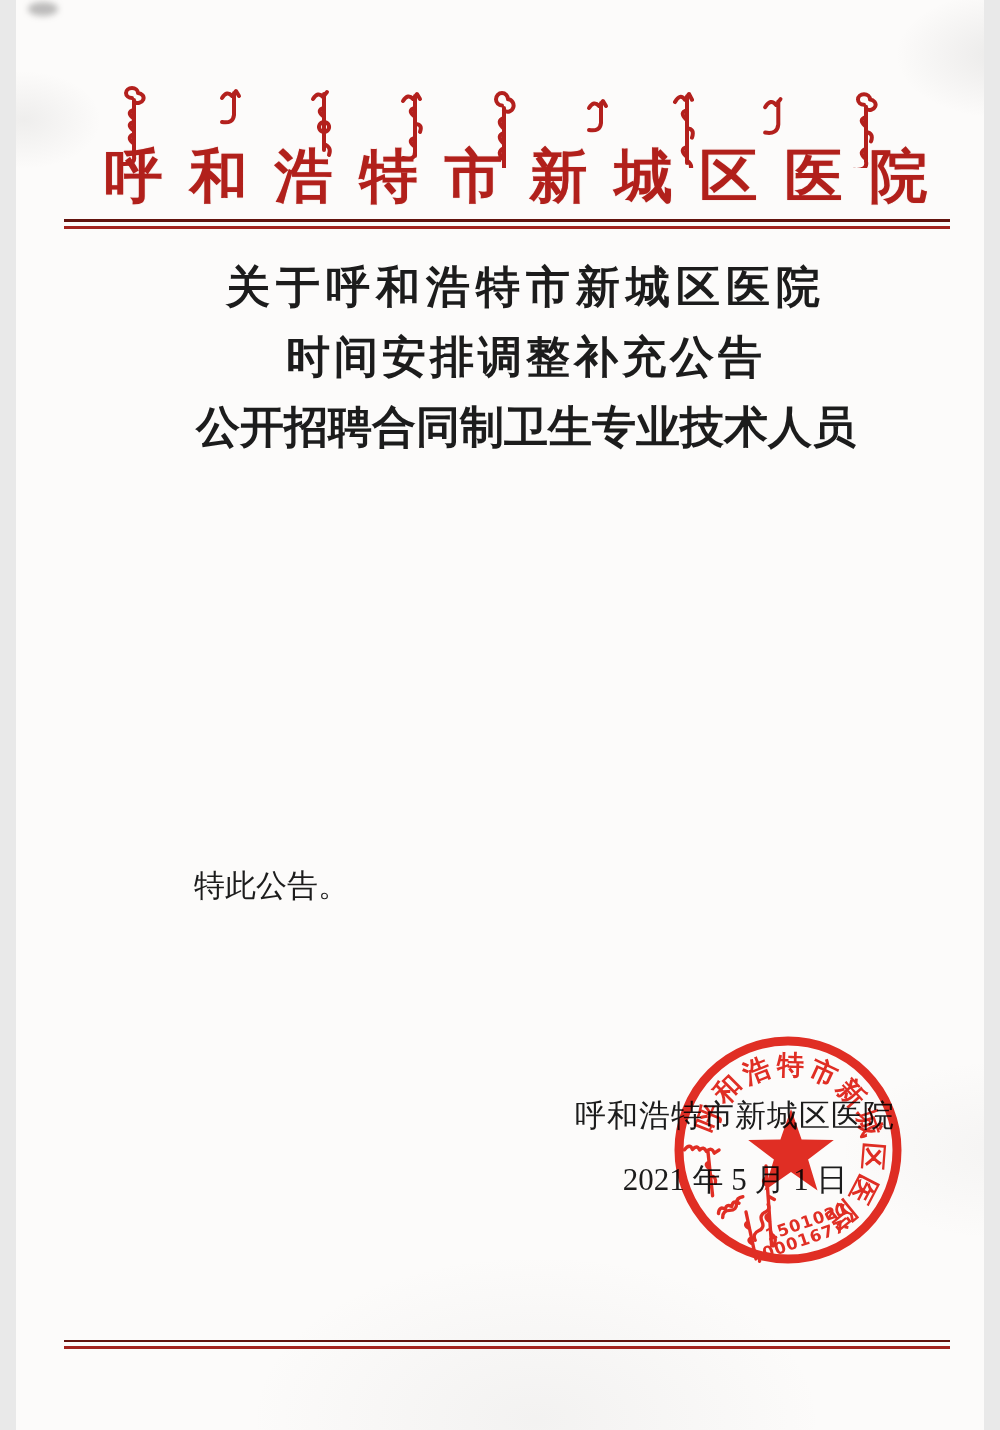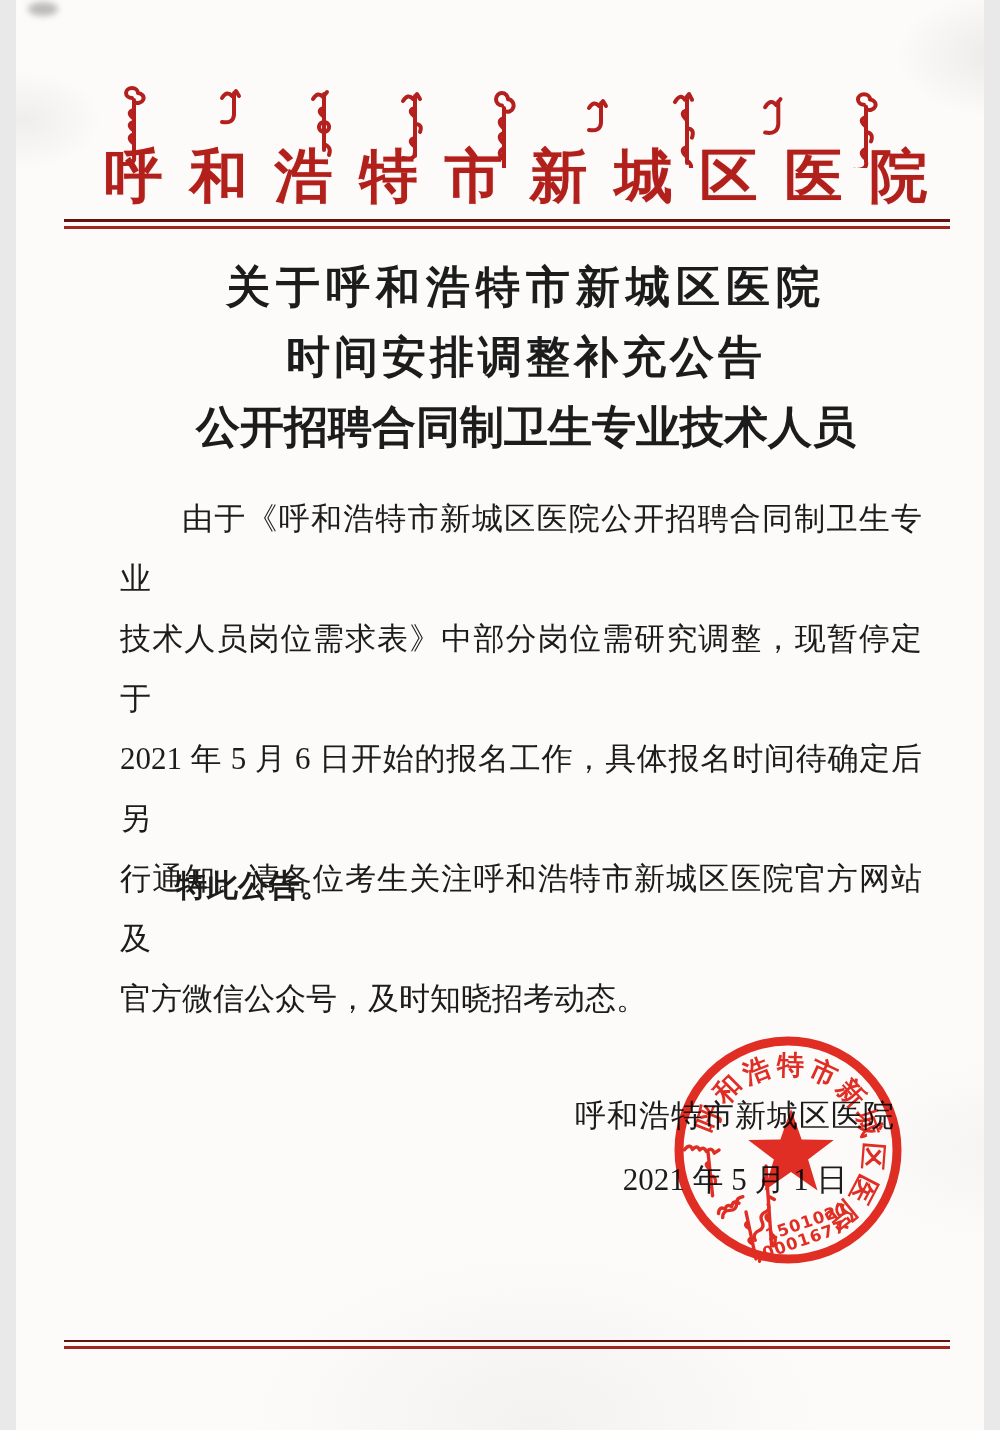--- a/index.html
+++ b/index.html
@@ -49,22 +49,22 @@
   .body-text{position:absolute;left:104px;top:489px;width:802px;font-size:31px;}
   .body-line{
     line-height:60px;
     text-align:justify;text-align-last:justify;
     text-justify:inter-ideograph;
     white-space:normal;
   }
   .body-line.first{text-indent:62px;}
   .body-line.last{text-align-last:left;}
   .closing-line{
-    position:absolute;left:98px;top:856px;width:802px;
-    font-size:31px;line-height:60px;text-indent:62px;font-weight:bold;
+    position:absolute;left:116px;top:856px;width:802px;
+    font-size:31px;line-height:60px;text-indent:62px;
   }
   
   .signature{position:absolute;right:88px;top:1094px;width:322px;text-align:center;}
   .sig-name{font-size:31px;line-height:44px;letter-spacing:1px;white-space:nowrap;}
   .sig-date{font-size:31px;line-height:44px;margin-top:20px;white-space:nowrap;}
   
   .seal{
     position:absolute;left:642px;top:1020px;width:260px;height:260px;
     mix-blend-mode:multiply;opacity:.96;
   }
@@ -116,27 +116,20 @@
       <div class="rule-gap"></div>
       <div class="rule-b"></div>
   </div>
 
   <div class="doc-title">
     <div class="t-line t1">关于呼和浩特市新城区医院</div>
     <div class="t-line t3">时间安排调整补充公告</div>
     <div class="t-line t2">公开招聘合同制卫生专业技术人员</div>
   </div>
 
-  <div class="body-text">
-    <div class="body-line first">由于《呼和浩特市新城区医院公开招聘合同制卫生专业</div>
-    <div class="body-line">技术人员岗位需求表》中部分岗位需研究调整，现暂停定于</div>
-    <div class="body-line">2021 年 5 月 6 日开始的报名工作，具体报名时间待确定后另</div>
-    <div class="body-line">行通知。请各位考生关注呼和浩特市新城区医院官方网站及</div>
-    <div class="body-line last">官方微信公众号，及时知晓招考动态。</div>
-  </div>
 
   <div class="closing-line">特此公告。</div>
 
   <div class="signature">
     <div class="sig-name">呼和浩特市新城区医院</div>
     <div class="sig-date">2021 年 5 月 1 日</div>
   </div>
 
   <svg class="seal" viewBox="0 0 260 260">
     <circle cx="130" cy="130" r="109" class="seal-stroke" stroke-width="9"></circle>

